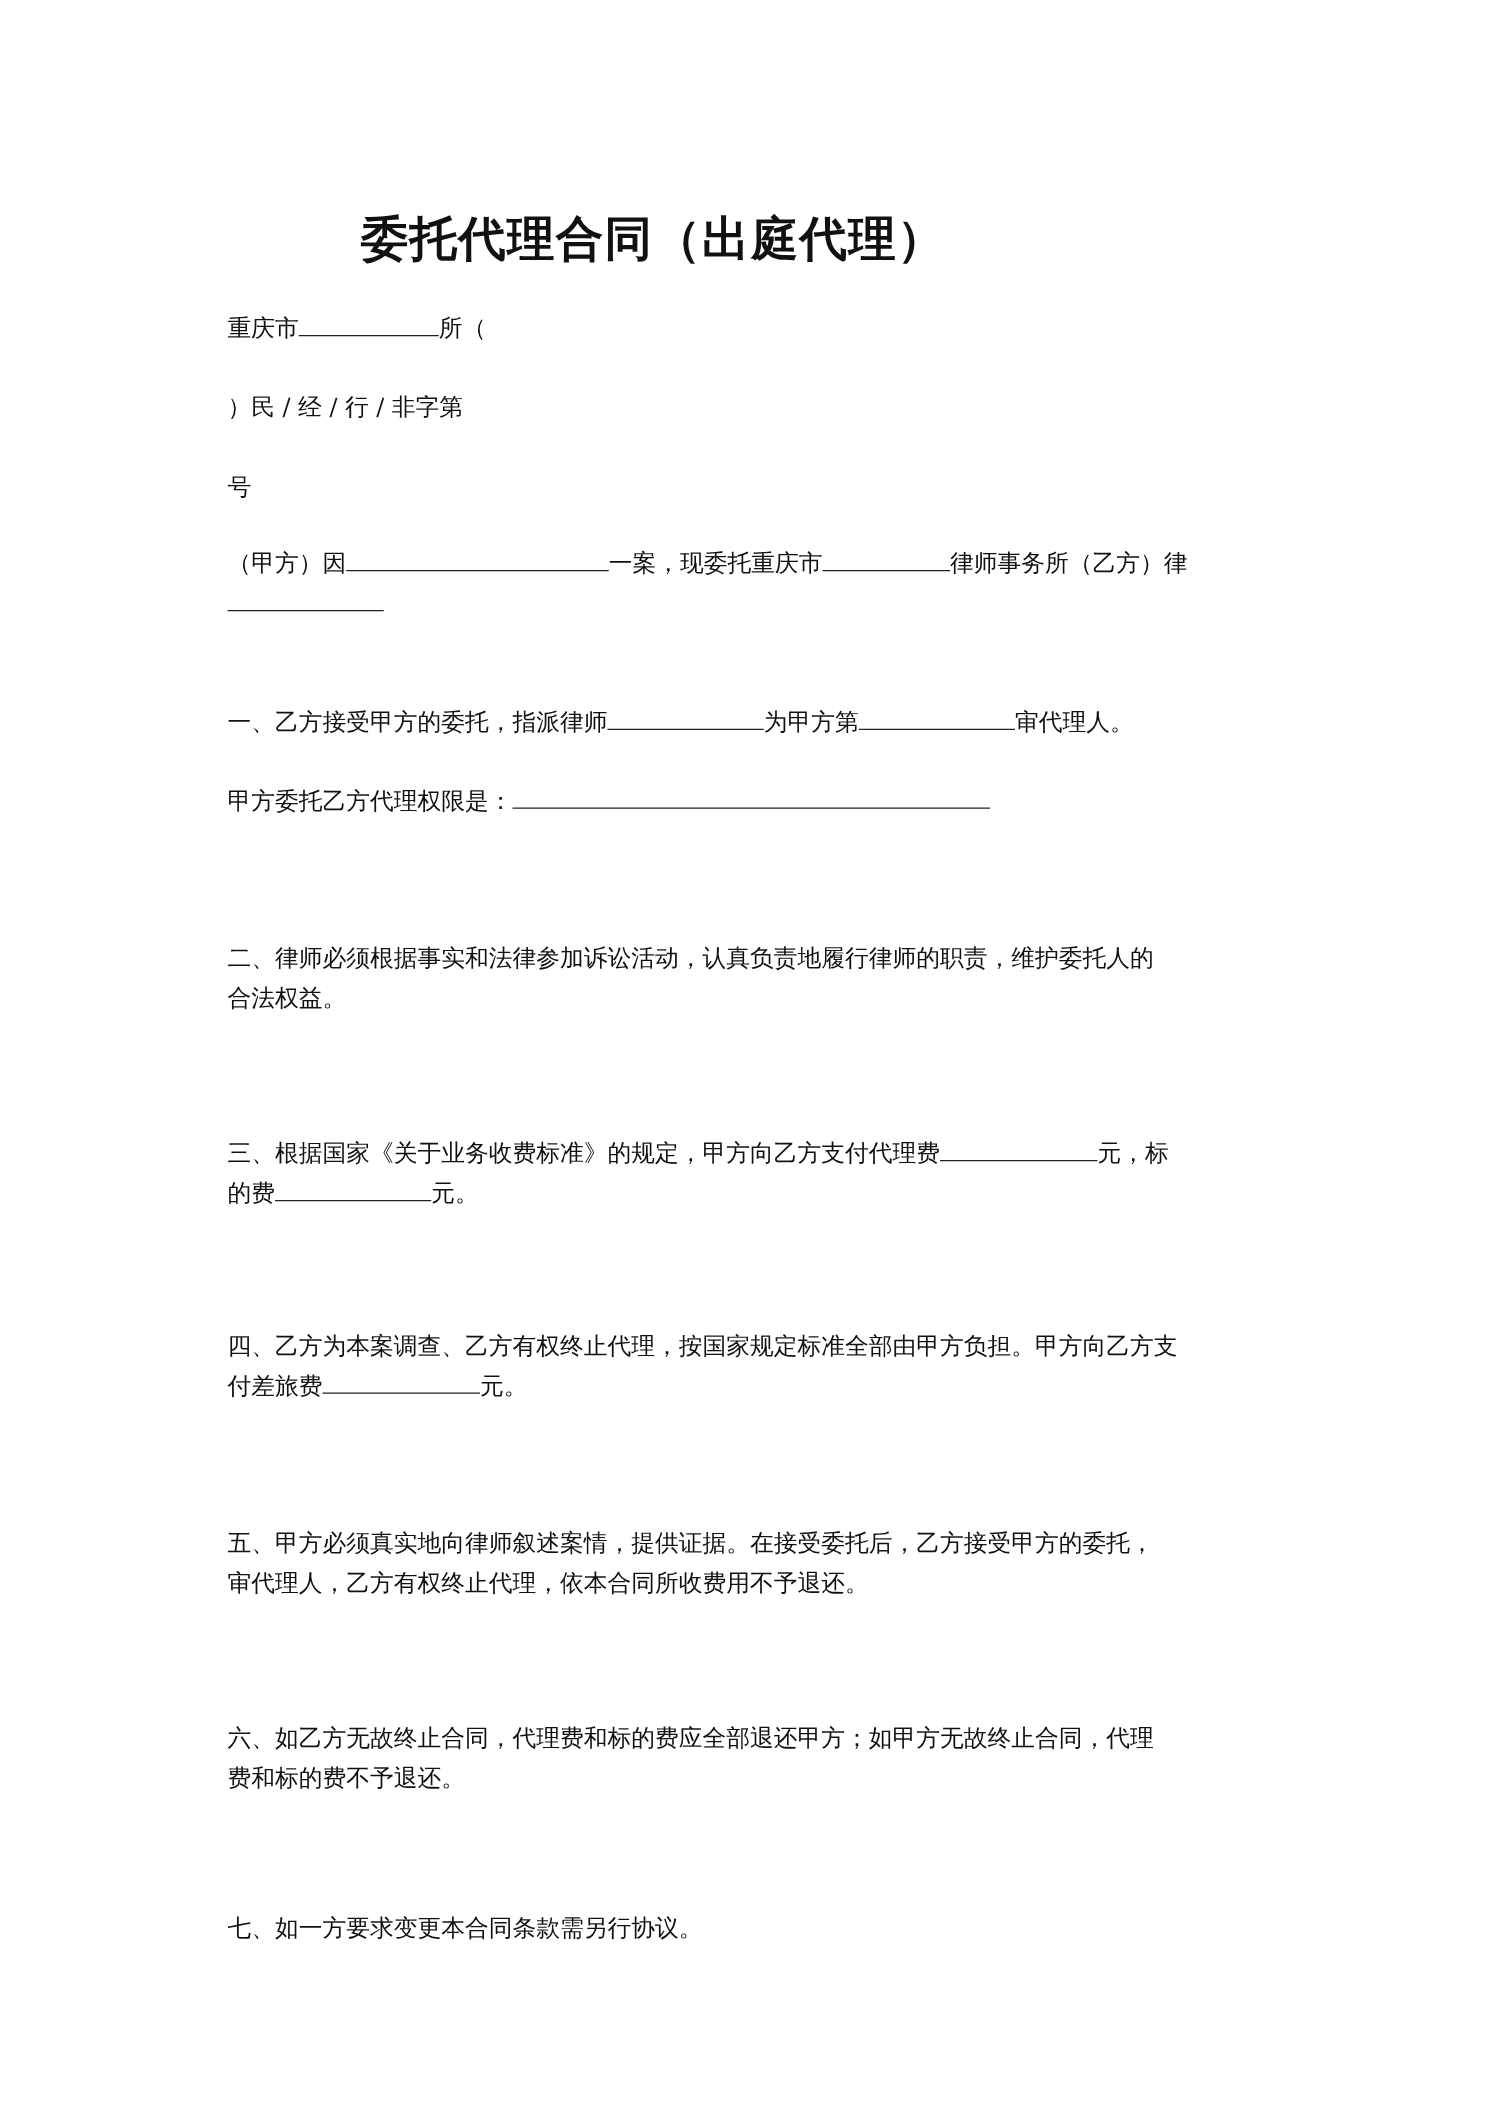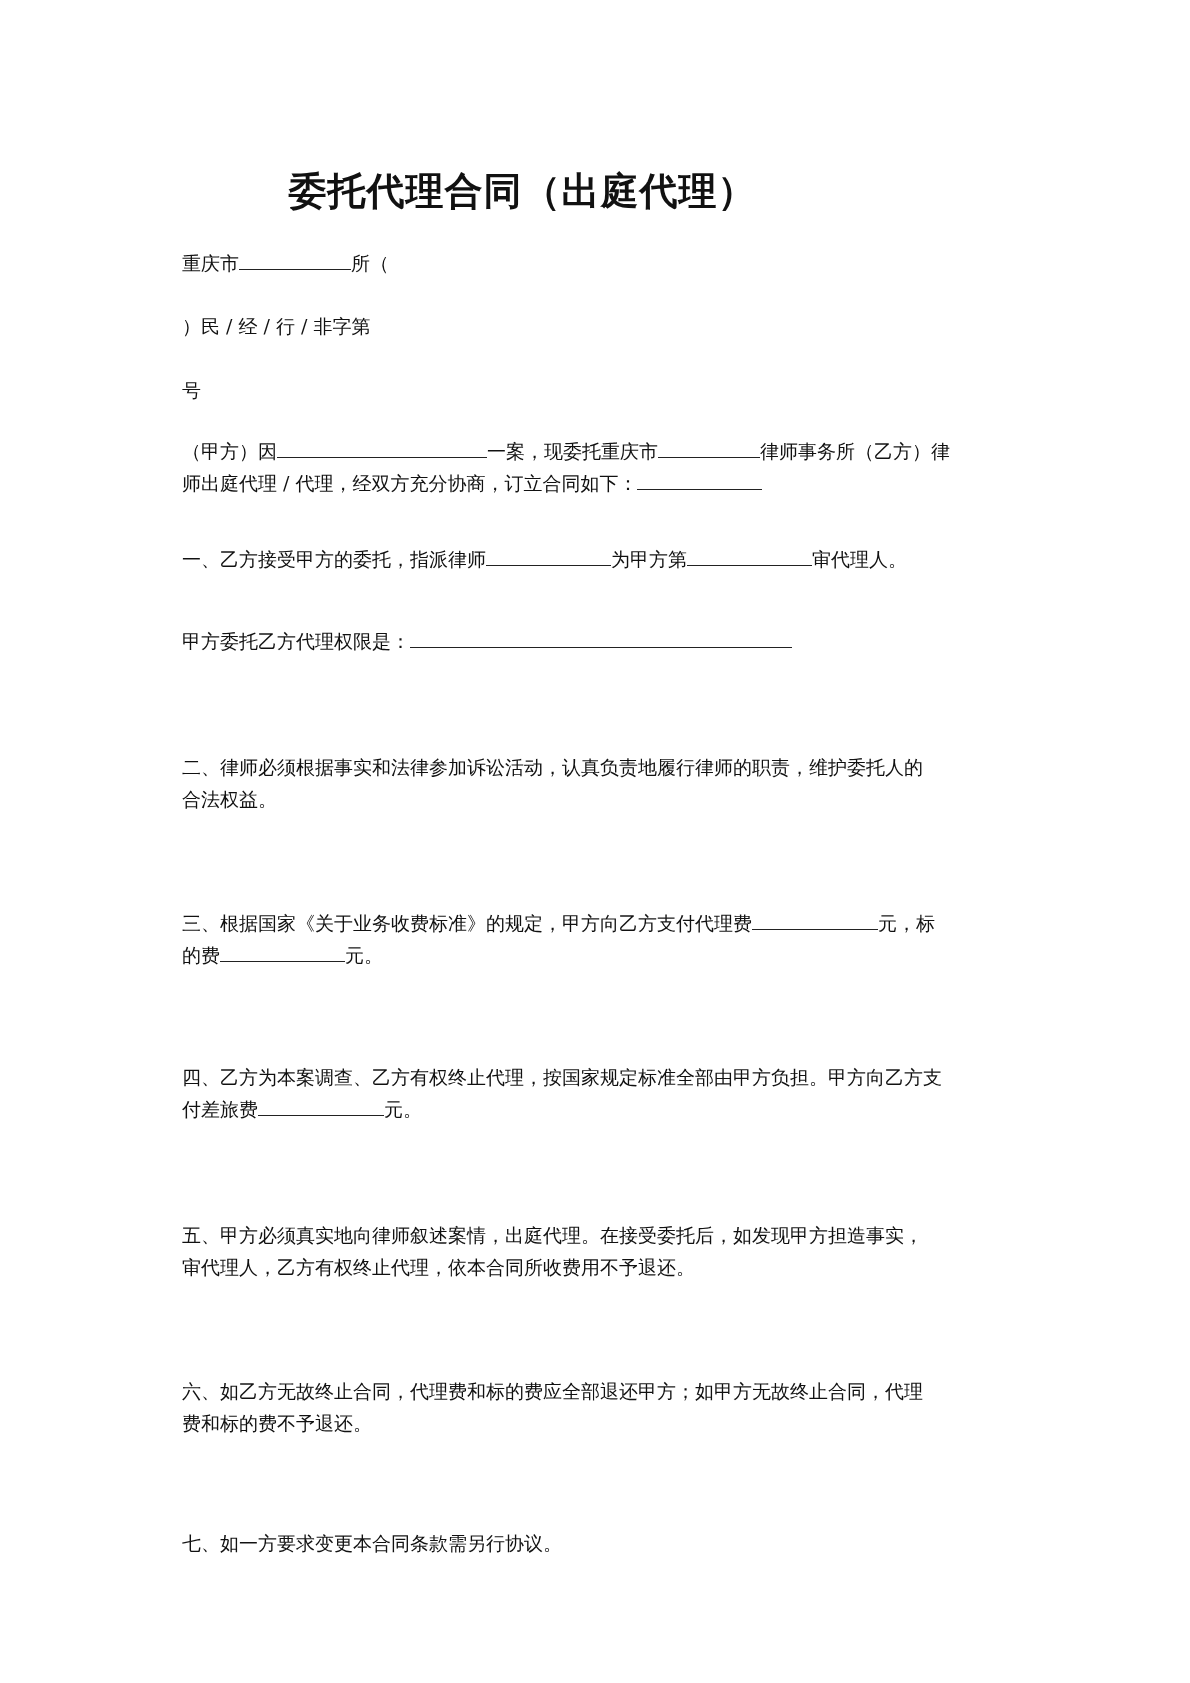--- a/index.html
+++ b/index.html
@@ -22,24 +22,24 @@
   </div>
 
   <div class="line" style="top:285px;">）民 / 经 / 行 / 非字第</div>
 
   <div class="line" style="top:349px;">号</div>
 
   <div class="line" style="top:410px;">
     <span>（甲方）因</span><span class="blank" style="width:210px;"></span><span>一案，现委托重庆市</span><span class="blank" style="width:102px;"></span><span>律师事务所（乙方）律</span>
   </div>
   <div class="line" style="top:442px;">
-    <span>师出庭代理 / 代理，经双方充分协商，订立合同如下：</span><span class="blank" style="width:125px;"></span>
+    <span class="blank" style="width:125px;"></span>
   </div>
 
-  <div class="line" style="top:518px;">
+  <div class="line" style="top:537px;">
     <span>一、乙方接受甲方的委托，指派律师</span><span class="blank" style="width:125px;"></span><span>为甲方第</span><span class="blank" style="width:125px;"></span><span>审代理人。</span>
   </div>
   <div class="line" style="top:600px;text-align:right;">
     <span>甲方委托乙方代理权限是：</span><span class="blank" style="width:382px;"></span>
   </div>
 
   <div class="line" style="top:726px;">二、律师必须根据事实和法律参加诉讼活动，认真负责地履行律师的职责，维护委托人的</div>
   <div class="line" style="top:758px;">合法权益。</div>
 
   <div class="line" style="top:882px;">
@@ -47,21 +47,21 @@
   </div>
   <div class="line" style="top:914px;">
     <span>的费</span><span class="blank" style="width:125px;"></span><span>元。</span>
   </div>
 
   <div class="line" style="top:1036px;">四、乙方为本案调查、乙方有权终止代理，按国家规定标准全部由甲方负担。甲方向乙方支</div>
   <div class="line" style="top:1068px;">
     <span>付差旅费</span><span class="blank" style="width:126px;"></span><span>元。</span>
   </div>
 
-  <div class="line" style="top:1194px;">五、甲方必须真实地向律师叙述案情，出庭代理。在接受委托后，如发现甲方担造事实，</div>
+  <div class="line" style="top:1194px;">五、甲方必须真实地向律师叙述案情，提供证据。在接受委托后，乙方接受甲方的委托，</div>
   <div class="line" style="top:1226px;">审代理人，乙方有权终止代理，依本合同所收费用不予退还。</div>
 
   <div class="line" style="top:1350px;">六、如乙方无故终止合同，代理费和标的费应全部退还甲方；如甲方无故终止合同，代理</div>
   <div class="line" style="top:1382px;">费和标的费不予退还。</div>
 
   <div class="line" style="top:1502px;">七、如一方要求变更本合同条款需另行协议。</div>
 
 </div>
 
 </body></html>

